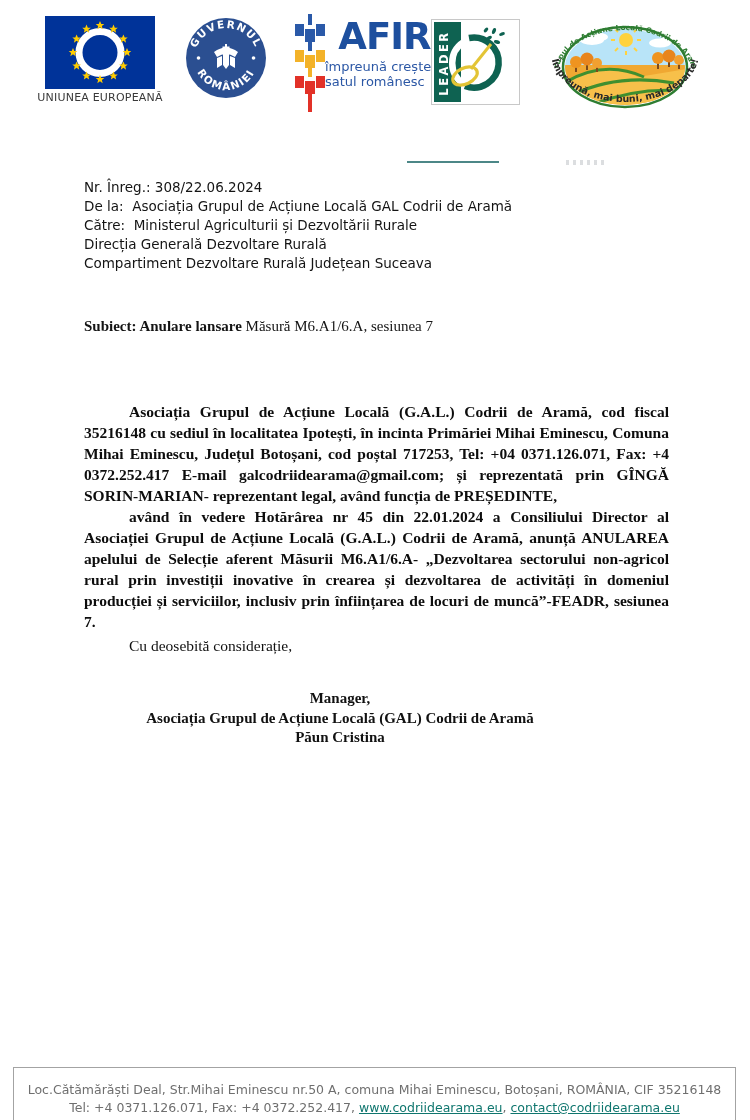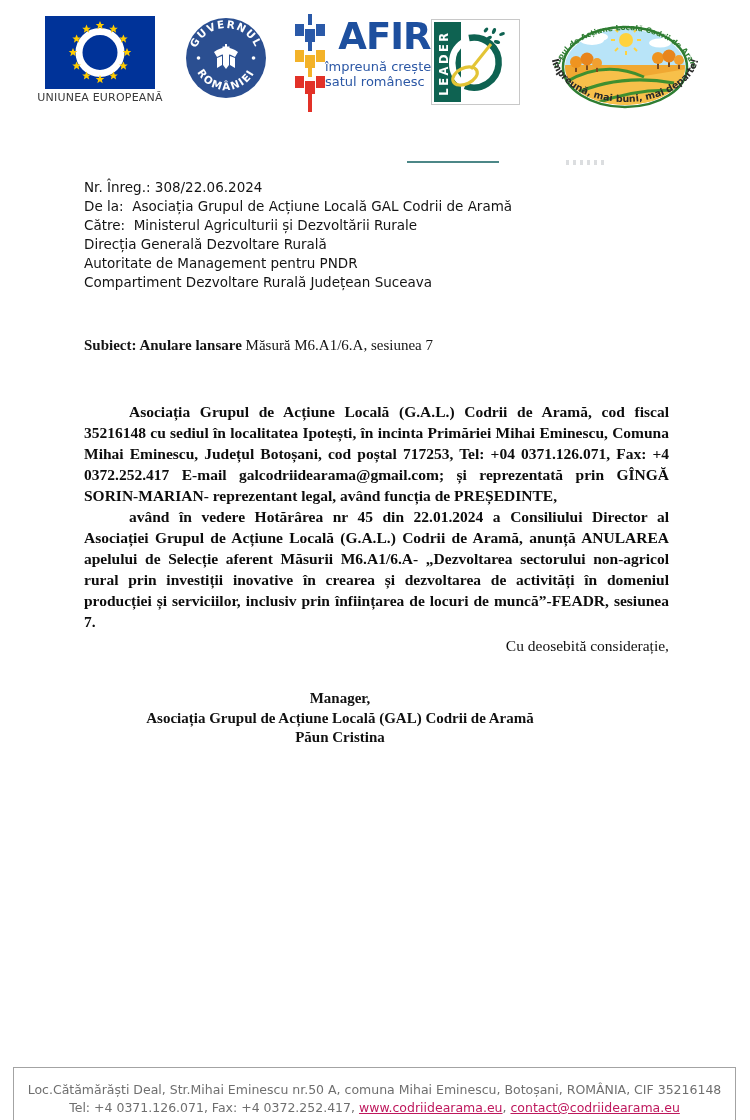--- a/index.html
+++ b/index.html
@@ -23,28 +23,28 @@
   
   .hdr{position:absolute;left:84px;top:178px;font-family:"DejaVu Sans", sans-serif;
     font-size:13.5px;line-height:19px;color:#141414;}
   .hdr .line{white-space:pre;}
   .subject{font-family:"Liberation Serif", serif;font-size:15px;white-space:pre;margin-top:44px;}
   .subject b{font-weight:bold;}
   
   .body-text{position:absolute;left:84px;top:401px;width:585px;
     font-size:15.5px;line-height:21px;text-align:justify;color:#0d0d0d;font-weight:bold;}
   .body-text p{margin:0;text-indent:45px;}
-  .closing{position:absolute;left:84px;top:637px;width:585px;font-size:15.5px;text-indent:45px;text-align:right;}
+  .closing{position:absolute;left:84px;top:637px;width:585px;font-size:15.5px;text-indent:45px;}
   .signature{position:absolute;left:84px;top:689px;width:512px;text-align:center;
     font-size:15px;font-weight:bold;line-height:19.5px;}
   
   .footer{position:absolute;left:13px;top:1067px;width:721px;height:40px;
     border:1px solid #a3a3a3;background:#fff;text-align:center;
     font-family:"DejaVu Sans", sans-serif;font-size:12.5px;color:#6f6f6f;line-height:18px;padding-top:13px;}
-  .footer a{color:#be185d;text-decoration:underline;cursor:pointer;}
+  .footer a{color:#0f766e;text-decoration:underline;cursor:pointer;}
 </style>
 </head>
 <body>
 
 <svg class="logo" style="left:45px;top:16px" width="110" height="74" viewBox="0 0 110 74">
   <rect x="0" y="0" width="110" height="73" fill="#003399"></rect>
   <circle cx="55" cy="36.5" r="21" fill="none" stroke="#ffffff" stroke-width="7"></circle>
   <g fill="#ffcc00">
     <g transform="translate(55,9.5)">
         <polygon points="0,-4.5 1.32,-1.39 4.28,-1.39 1.93,0.53 2.64,3.64 0,1.8 -2.64,3.64 -1.93,0.53 -4.28,-1.39 -1.32,-1.39"></polygon>
@@ -217,21 +217,20 @@
 </svg>
 
 <div class="teal-rule"></div>
 <div class="smudge"></div>
 
 <div class="hdr">
   <div class="line">Nr. Înreg.: 308/22.06.2024</div>
   <div class="line">De la:  Asociația Grupul de Acțiune Locală GAL Codrii de Aramă</div>
   <div class="line">Către:  Ministerul Agriculturii și Dezvoltării Rurale</div>
   <div class="line">Direcția Generală Dezvoltare Rurală</div>
-  <div class="line">Autoritate de Management pentru PNDR</div>
   <div class="line">Compartiment Dezvoltare Rurală Județean Suceava</div>
   <div class="line subject"><b>Subiect: Anulare lansare</b><span> Măsură M6.A1/6.A, sesiunea 7</span></div>
 </div>
 
 <div class="body-text">
   <p>Asociația Grupul de Acțiune Locală (G.A.L.) Codrii de Aramă, cod fiscal 35216148 cu sediul în localitatea Ipotești, în incinta Primăriei Mihai Eminescu, Comuna Mihai Eminescu, Județul Botoșani, cod poștal 717253, Tel: +04 0371.126.071, Fax: +4 0372.252.417 E-mail galcodriidearama@gmail.com; și reprezentată prin GÎNGĂ SORIN-MARIAN- reprezentant legal, având funcția de PREȘEDINTE,</p>
   <p>având în vedere Hotărârea nr 45 din 22.01.2024 a Consiliului Director al Asociației Grupul de Acțiune Locală (G.A.L.) Codrii de Aramă, anunță ANULAREA apelului de Selecție aferent Măsurii M6.A1/6.A- „Dezvoltarea sectorului non-agricol rural prin investiții inovative în crearea și dezvoltarea de activități în domeniul producției și serviciilor, inclusiv prin înființarea de locuri de muncă”-FEADR, sesiunea 7.</p>
 </div>
 
 <div class="closing">Cu deosebită considerație,</div>

